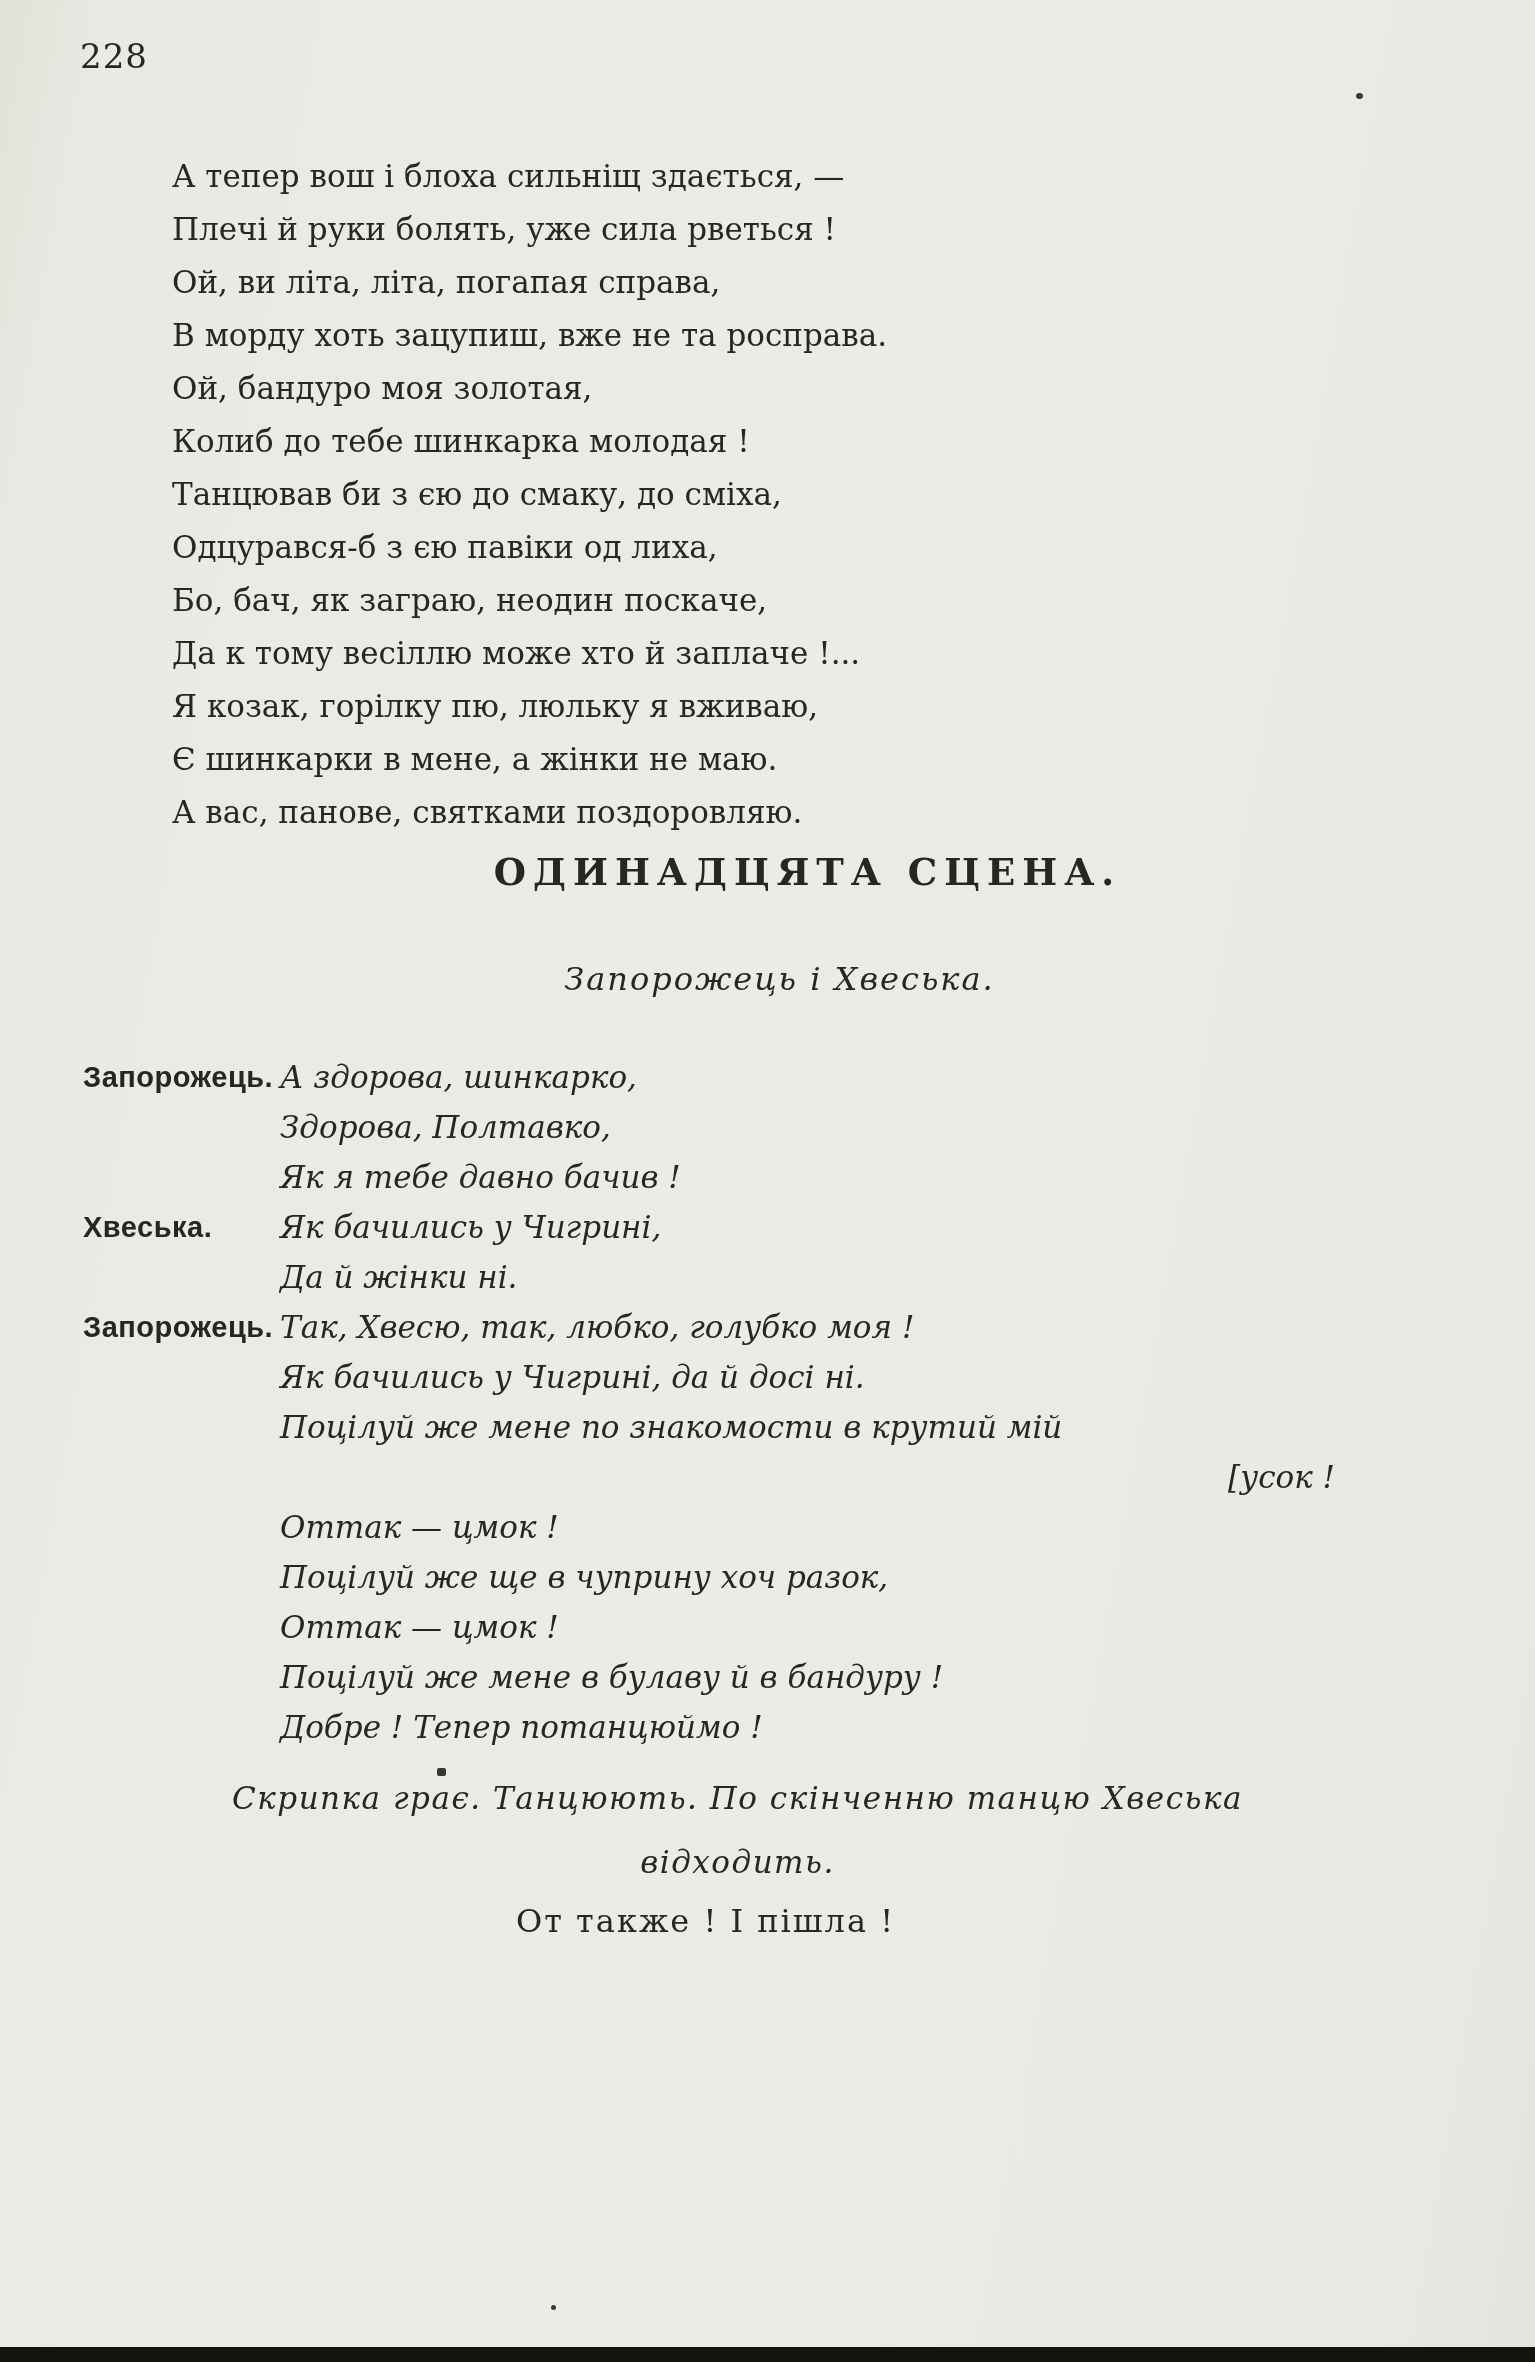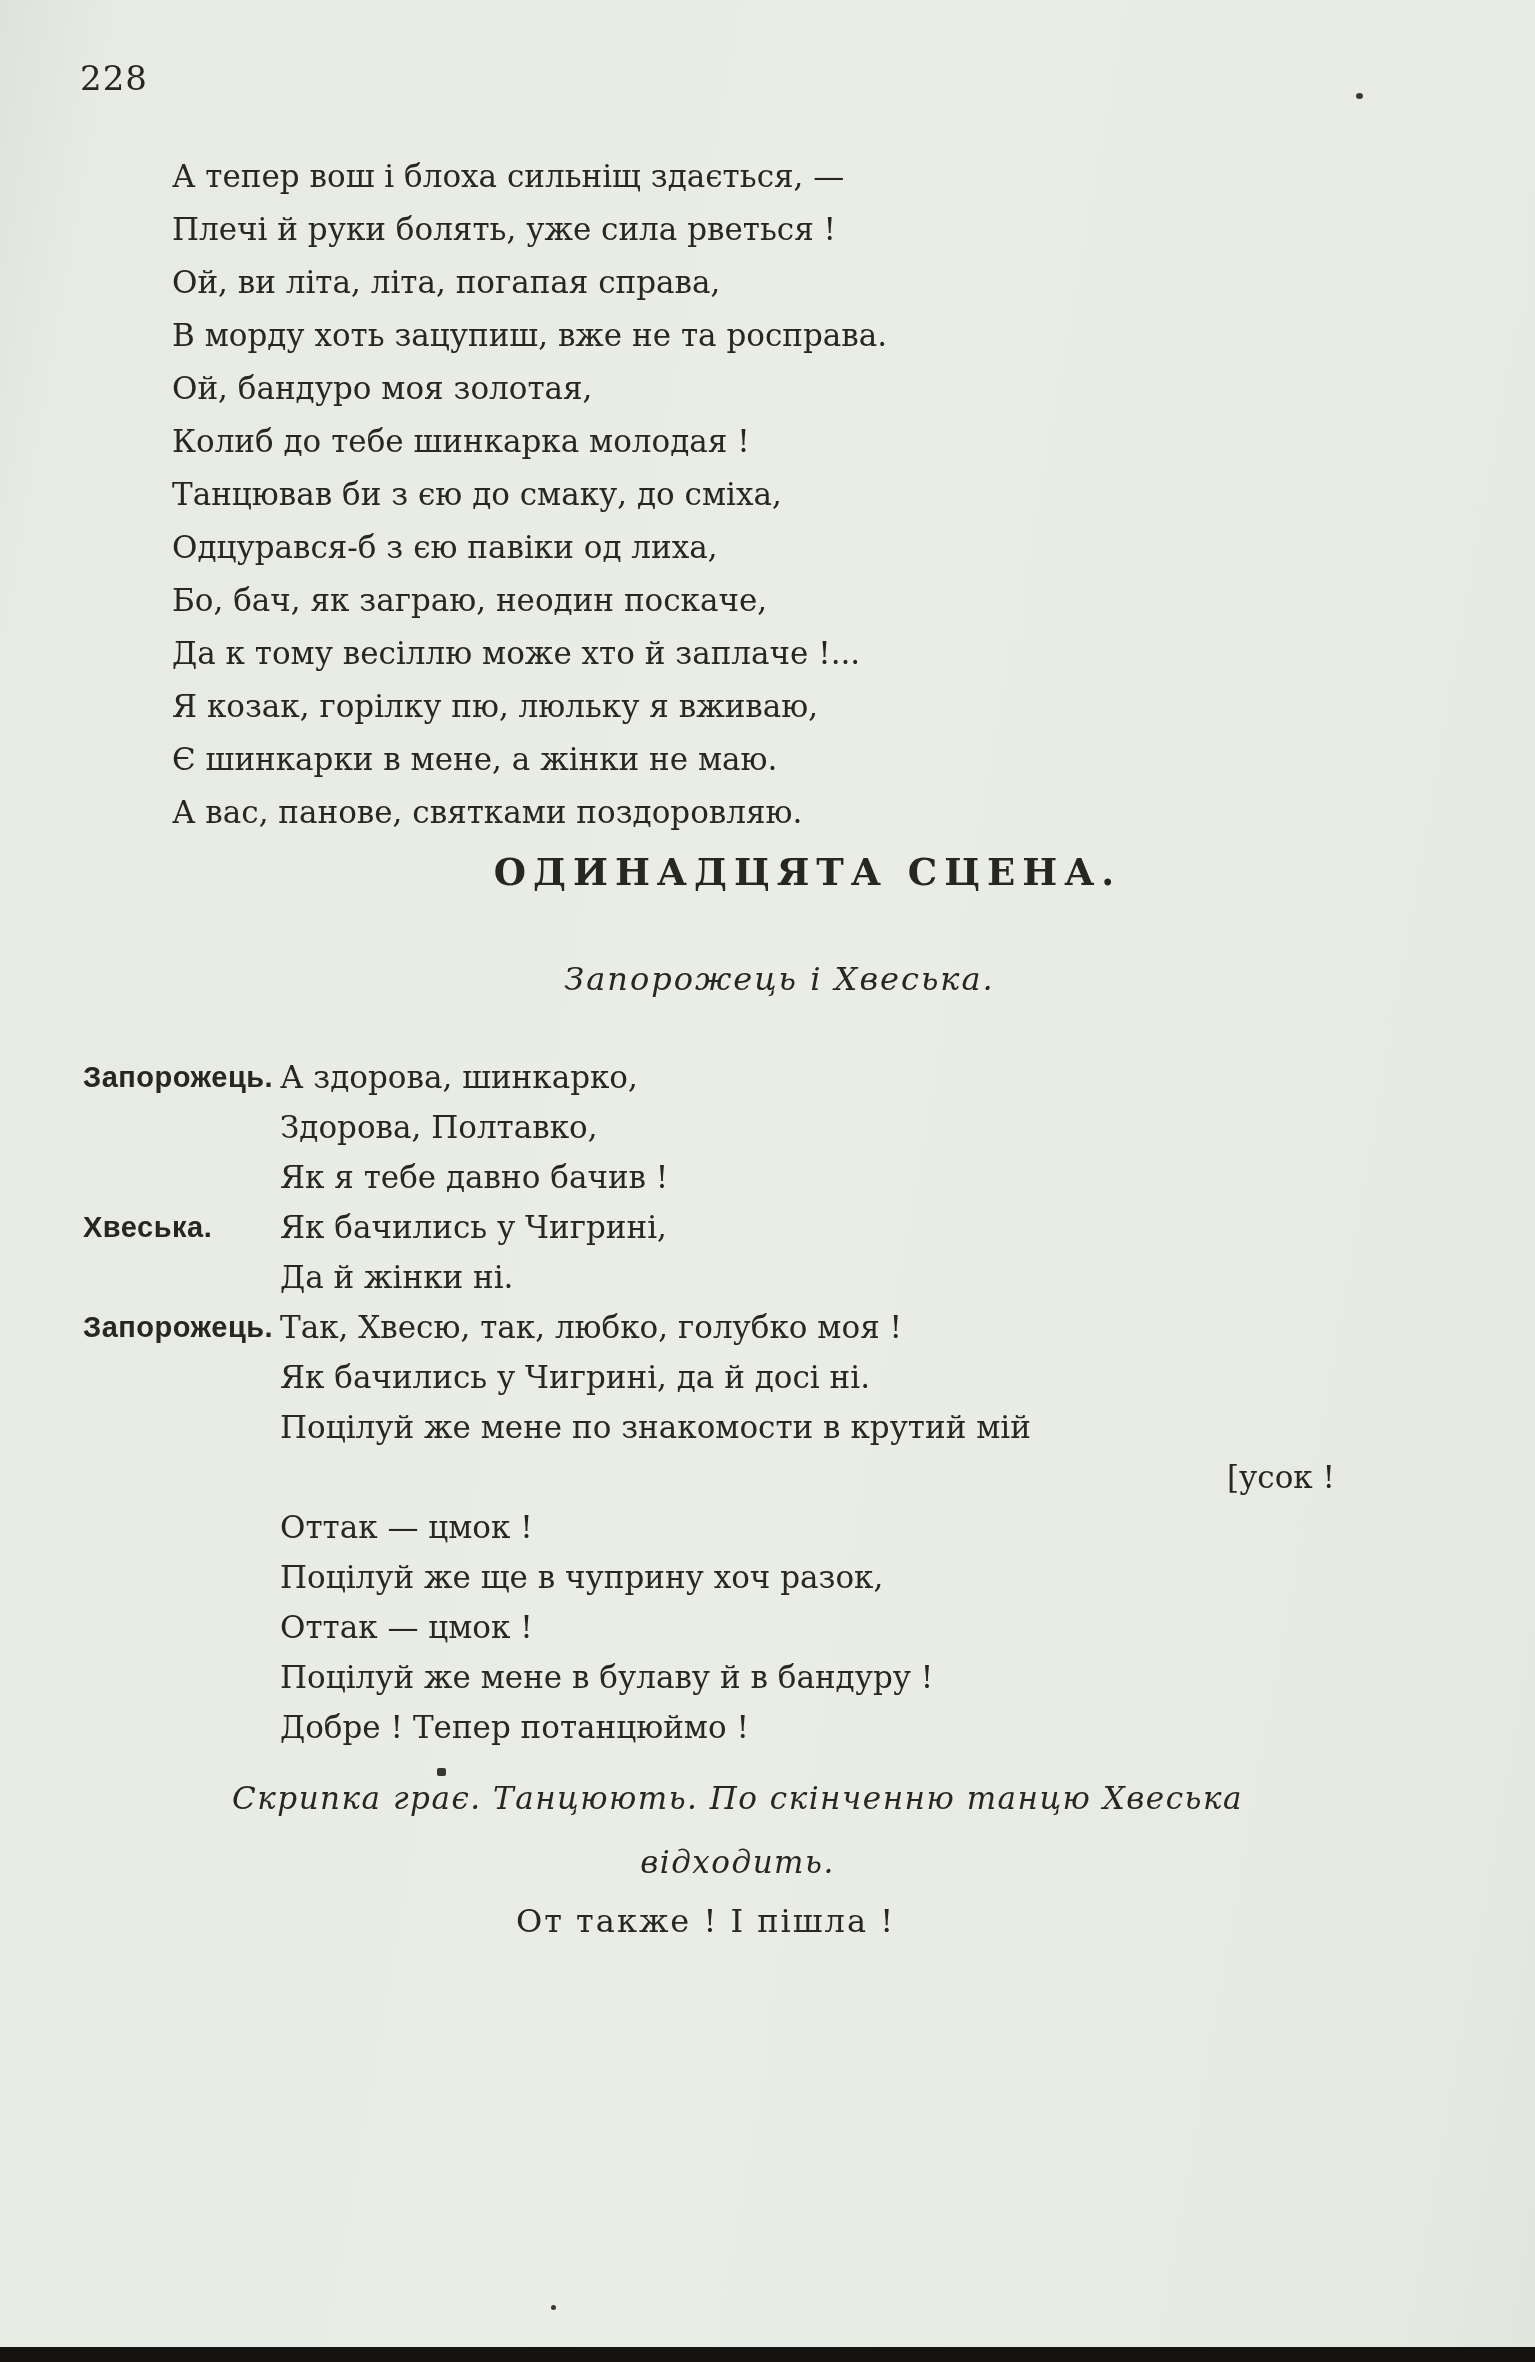--- a/index.html
+++ b/index.html
@@ -8,21 +8,21 @@
     width: 1535px;
     height: 2362px;
     margin: 0 auto;
     background: linear-gradient(100deg, #dee2d8 0%, #e8ebe3 6%, #eaede5 50%, #e7eae2 92%, #e2e5dd 100%);
     font-family: "DejaVu Serif", "Liberation Serif", serif;
     color: #28271f;
     overflow: hidden;
   }
   .page-number {
     position: absolute;
-    top: 58px;
+    top: 36px;
     left: 80px;
     font-size: 34px;
     letter-spacing: 1px;
   }
   .verse {
     position: absolute;
     top: 150px;
     left: 172px;
     font-size: 31px;
     line-height: 53px;
@@ -61,21 +61,21 @@
   .speech { display: flex; }
   .speaker {
     flex: none;
     width: 197px;
     font-family: "Liberation Sans", "DejaVu Sans", sans-serif;
     font-weight: bold;
     font-size: 29px;
     letter-spacing: 0.5px;
   }
   .lines { flex: 1; }
-  .dline { white-space: nowrap; }
+  .dline { white-space: nowrap; font-style: italic; }
   .dline.right {
     white-space: normal;
     text-align: right;
     padding-right: 160px;
   }
   .stage-direction {
     position: absolute;
     top: 1766px;
     left: 0;
     width: 100%;

